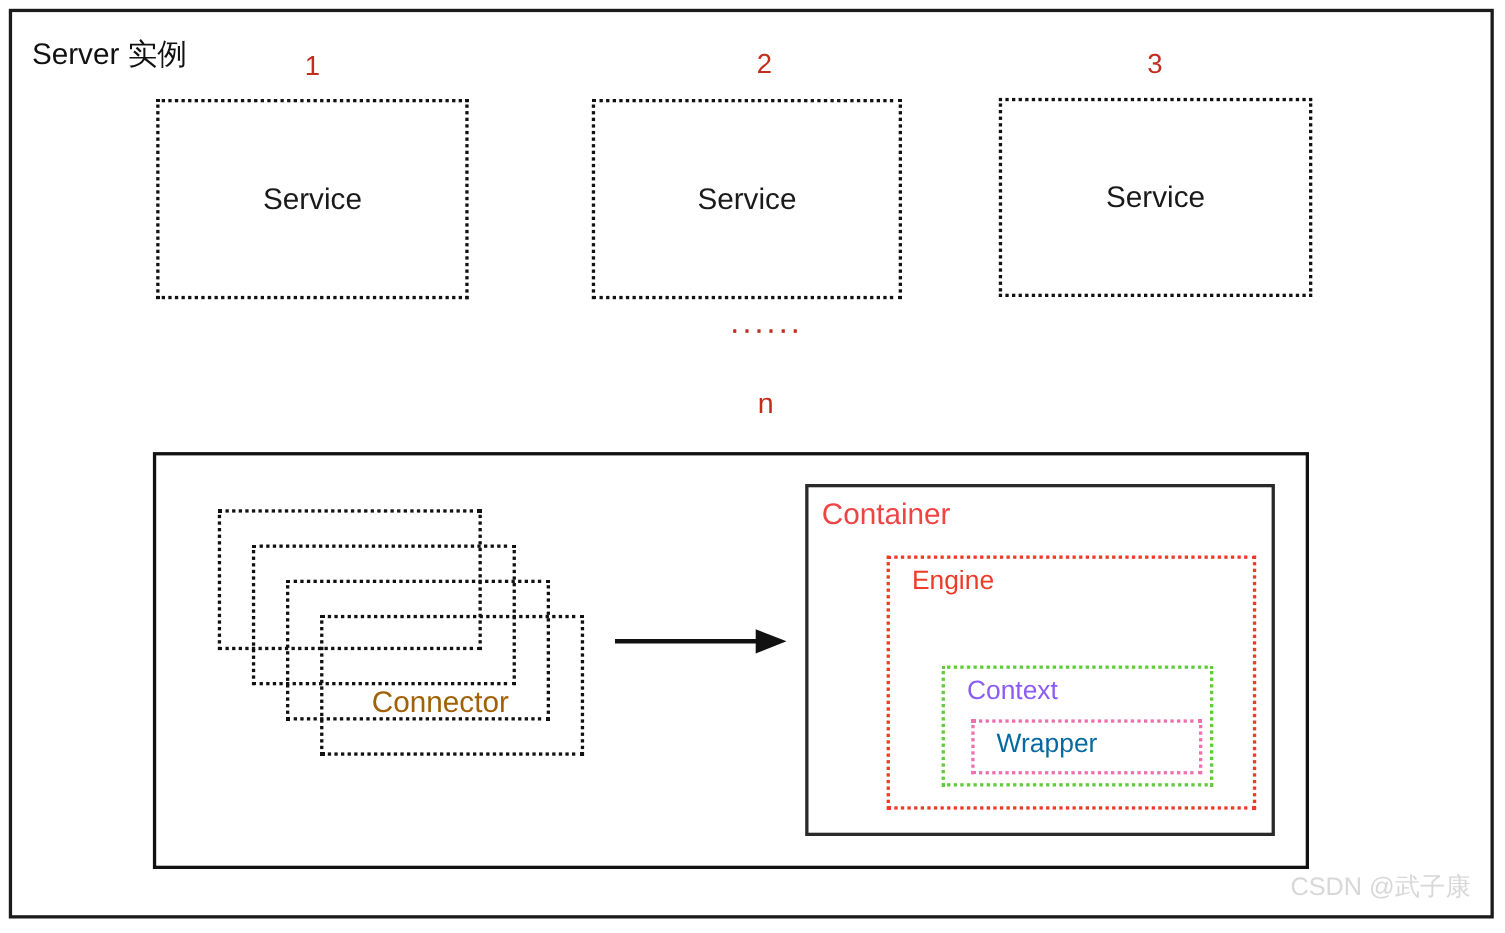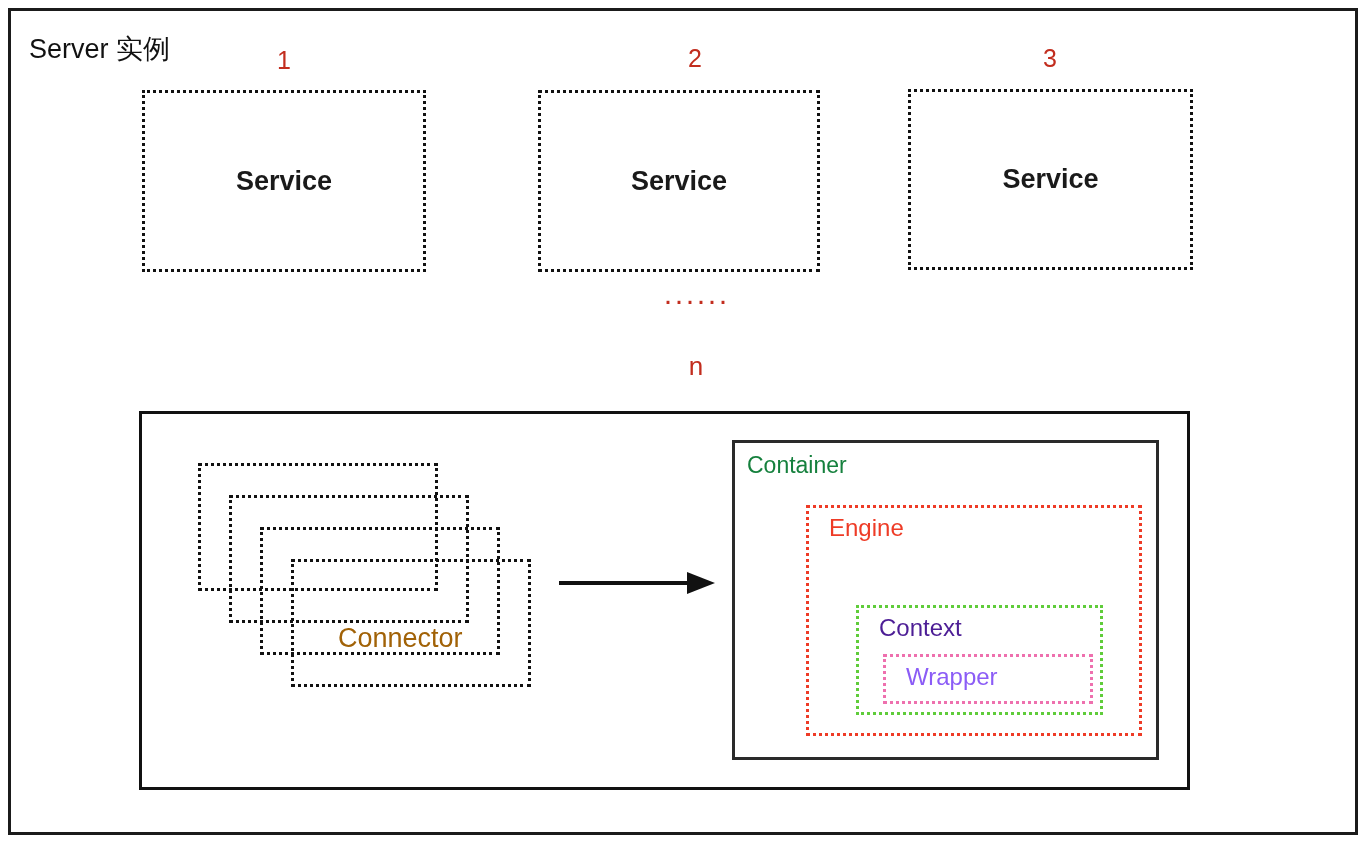--- a/index.html
+++ b/index.html
@@ -44,21 +44,20 @@
 
   
   .service-box {
     position: absolute;
     border: 3px dotted #111111;
     box-sizing: border-box;
     background: #ffffff;
     display: flex;
     align-items: center;
     justify-content: center;
-    font-weight: bold;
   }
   .service-box .svc-text {
     font-size: 27px;
     color: #1a1a1a;
   }
   .svc-1 { left: 131px; top: 79px;  width: 284px; height: 182px; }
   .svc-2 { left: 527px; top: 79px;  width: 282px; height: 182px; }
   .svc-3 { left: 897px; top: 78px;  width: 285px; height: 181px; }
 
   .svc-num {
@@ -152,22 +151,22 @@
     width: 427px;
     height: 320px;
     border: 3px solid #2a2a2a;
     box-sizing: border-box;
     background: #ffffff;
   }
   .container-title {
     position: absolute;
     left: 12px;
     top: 9px;
-    font-size: 23px;
-    color: #15803d;
+    font-size: 27px;
+    color: #ef4444;
   }
 
   .nest-box {
     position: absolute;
     box-sizing: border-box;
     background: transparent;
   }
   .nest-label {
     position: absolute;
     left: 20px;
@@ -176,22 +175,22 @@
     white-space: nowrap;
   }
 
   .engine-box  { left: 795px;  top: 494px; width: 336px; height: 231px; border: 3px dotted #ee3b26; }
   .host-box    { left: 820px;  top: 544px; width: 288px; height: 170px; border: 3px dotted #29a3ee; }
   .context-box { left: 845px;  top: 594px; width: 247px; height: 110px; border: 3px dotted #5fcc3a; }
   .wrapper-box { left: 872px;  top: 643px; width: 210px; height: 50px;  border: 3px dotted #ee70ae; }
 
   .engine-label  { color: #ee3b26; text-align: right; }
   .host-label    { color: #29a3ee; }
-  .context-label { color: #4c1d95; }
-  .wrapper-label { color: #8b5cf6; }
+  .context-label { color: #8b5cf6; }
+  .wrapper-label { color: #0369a1; }
 
   
   .watermark {
     position: absolute;
     right: 18px;
     bottom: 10px;
     font-size: 23px;
     color: #d8d8d8;
     white-space: nowrap;
     user-select: none;
@@ -252,15 +251,16 @@
 
 
     <div class="nest-box context-box">
       <span class="nest-label context-label">Context</span>
     </div>
 
     <div class="nest-box wrapper-box">
       <span class="nest-label wrapper-label">Wrapper</span>
     </div>
 
+    <div class="watermark">CSDN @武子康</div>
 
   </div>
 </div>
 
 </body></html>

